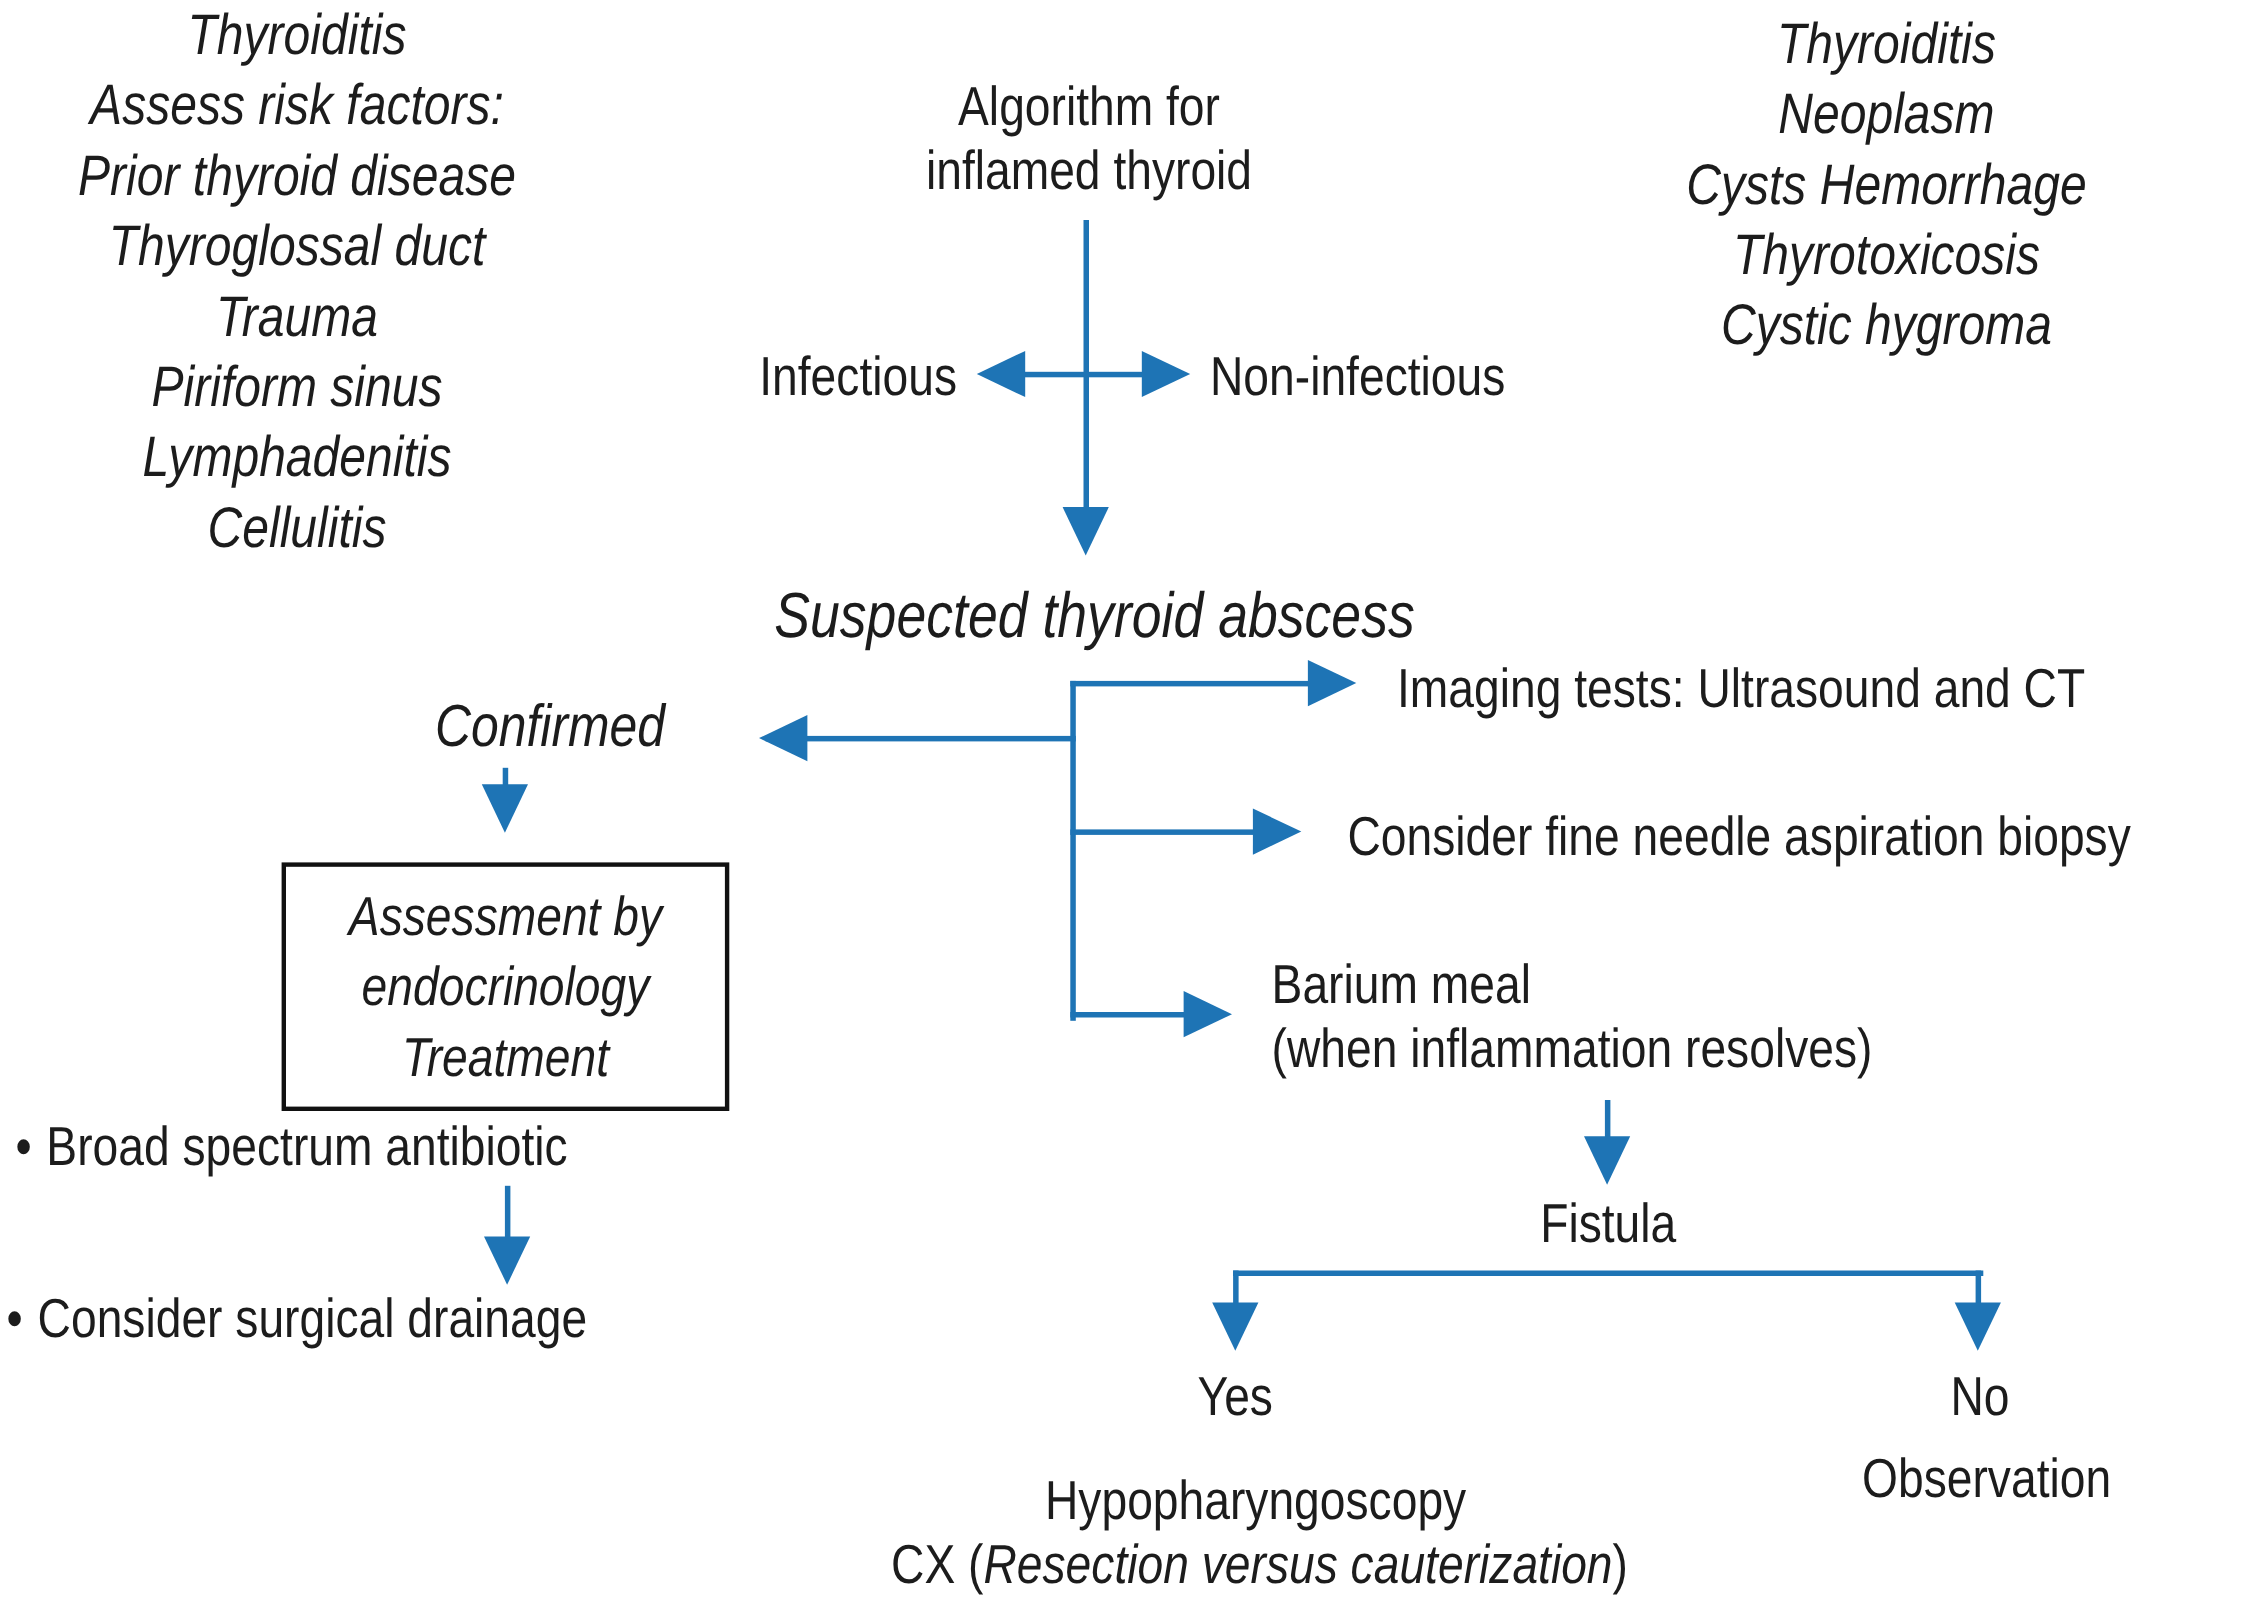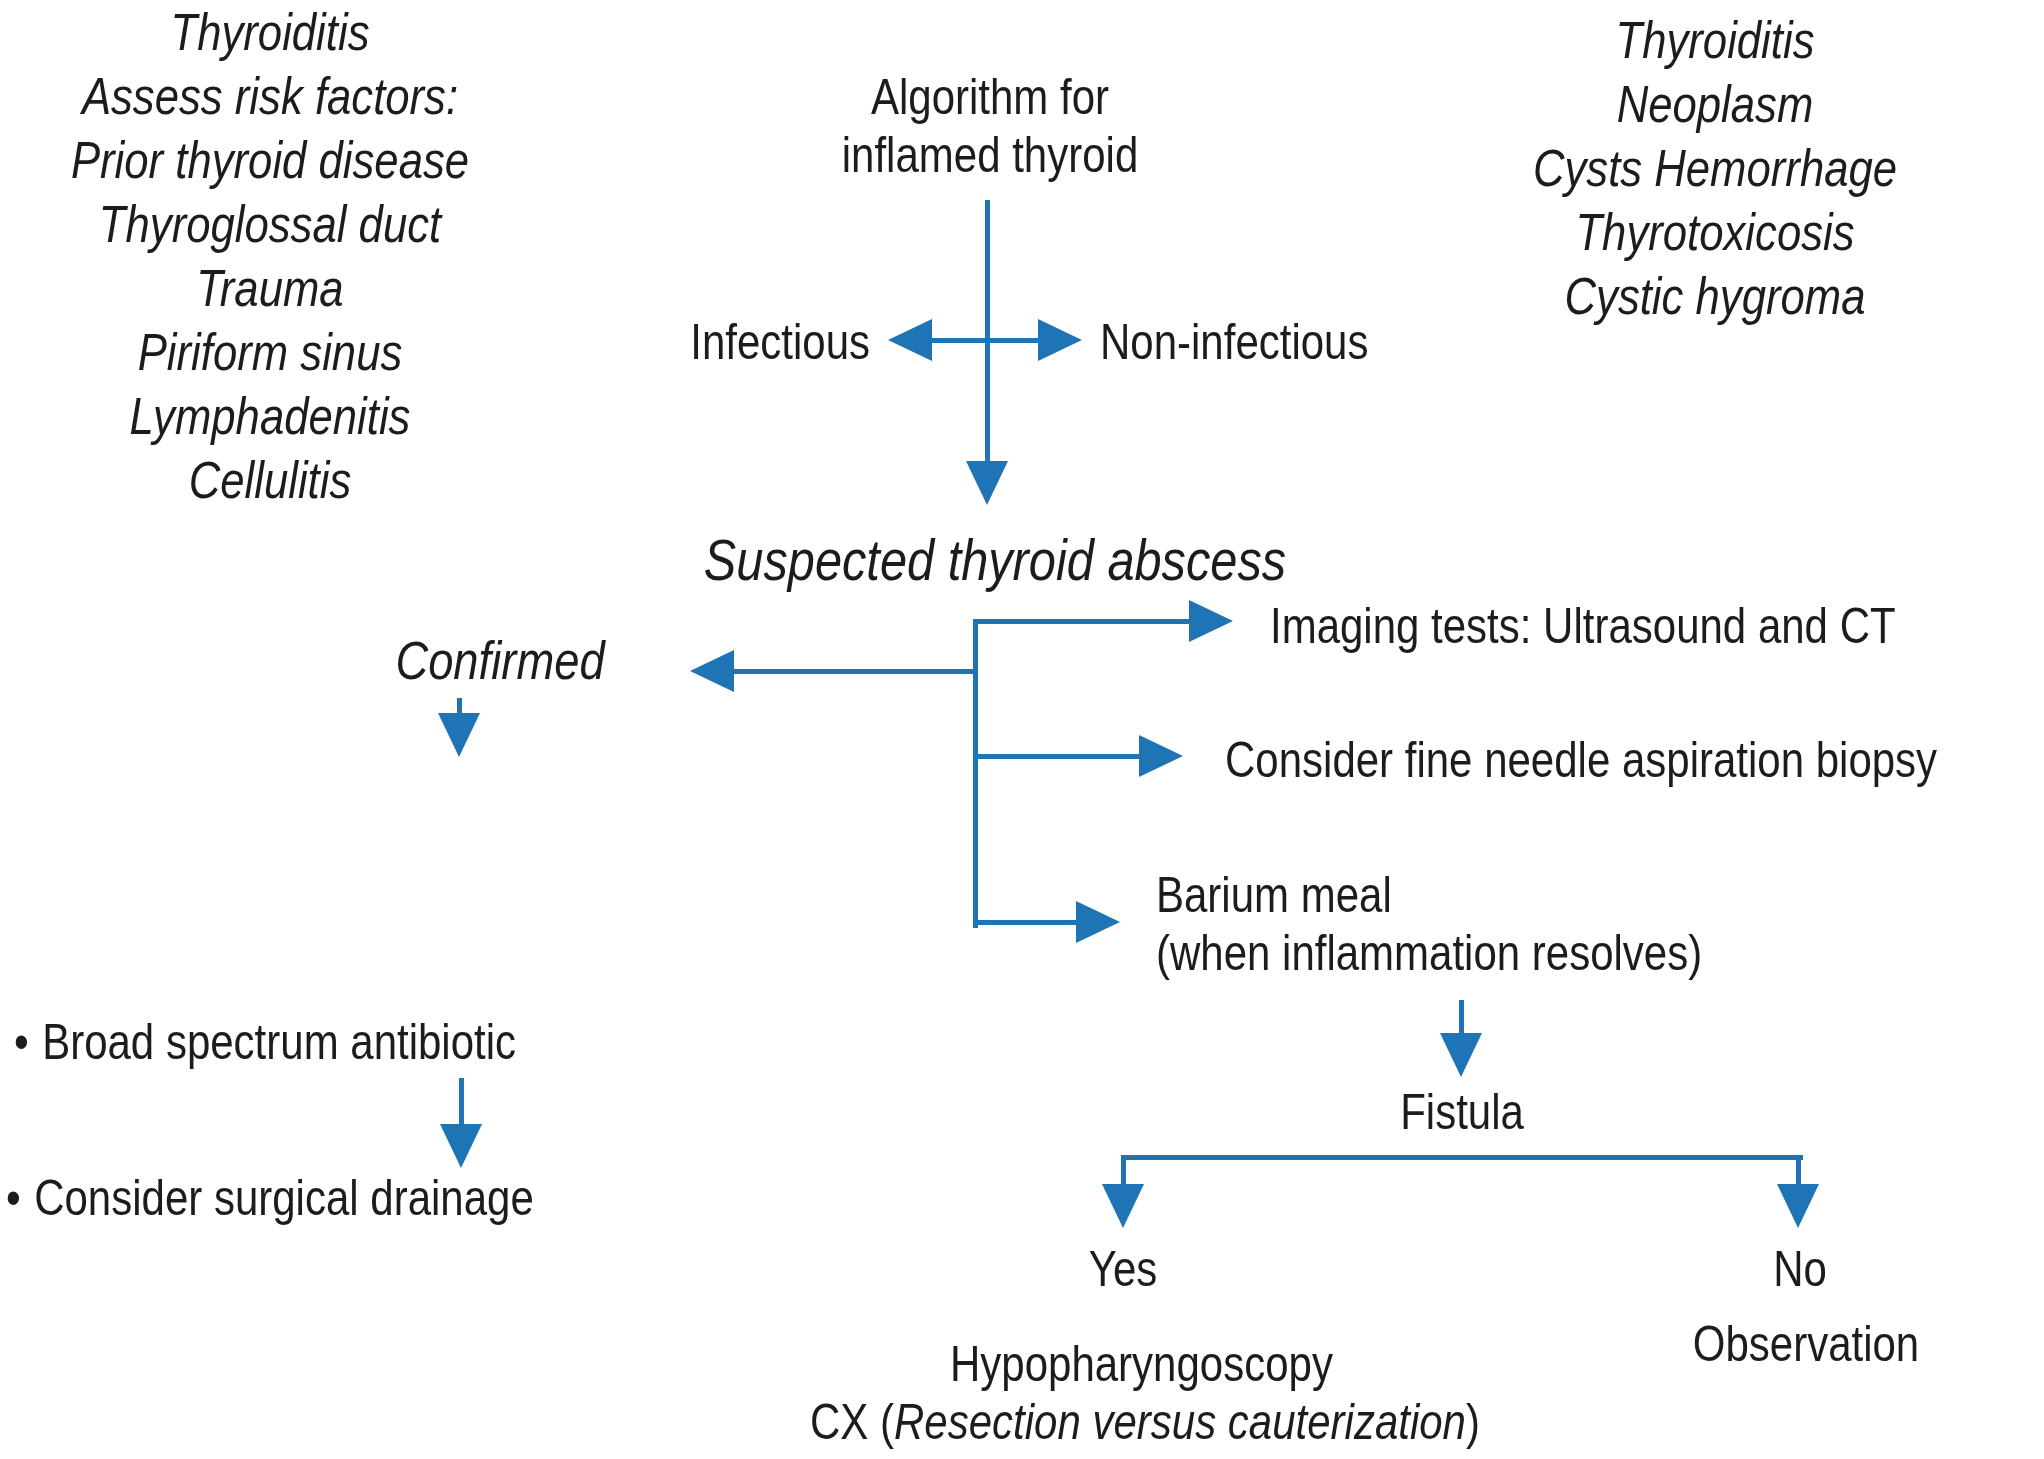--- a/index.html
+++ b/index.html
@@ -113,20 +113,27 @@
     <div class="ln">(when inflammation resolves)</div>
   </div>
 
   <div class="abs txt center it confirm" style="left:330px;top:632px;width:340px;">Confirmed</div>
 
   <div>
     <div class="abs vline" style="left:457px;top:698px;height:22px;"></div>
     <div class="abs ah ah-down" style="left:438px;top:713px;"></div>
   </div>
 
+  <div class="abs box" style="left:256px;top:784px;width:399px;height:218px;">
+    <div class="txt center it" style="line-height:64px;">
+      <div class="ln">Assessment by</div>
+      <div class="ln">endocrinology</div>
+      <div class="ln">Treatment</div>
+    </div>
+  </div>
 
   <div class="abs txt bullet-line" style="left:14px;top:1014px;">
     <span>•</span>
     <span>Broad spectrum antibiotic</span>
   </div>
 
   <div>
     <div class="abs vline" style="left:459px;top:1078px;height:52px;"></div>
     <div class="abs ah ah-down" style="left:440px;top:1124px;"></div>
   </div>

